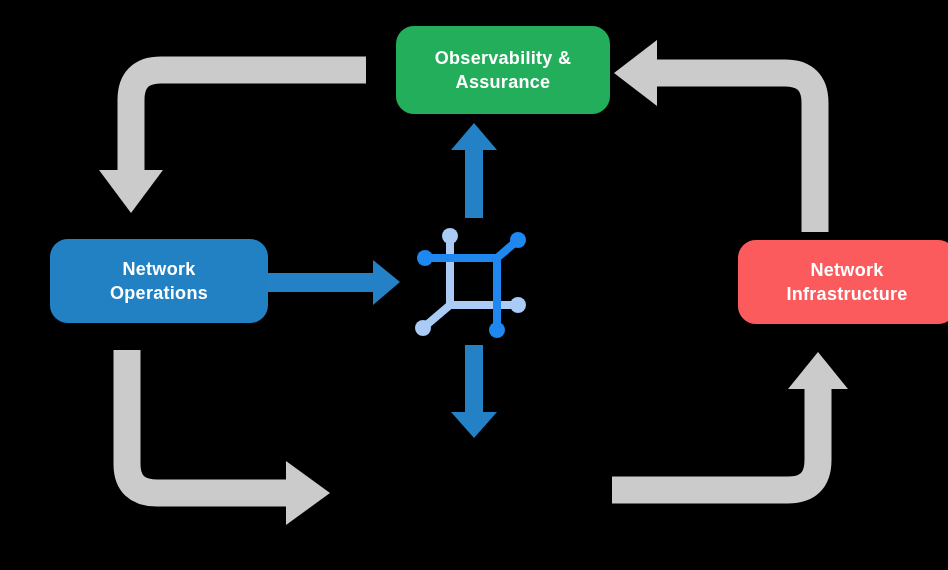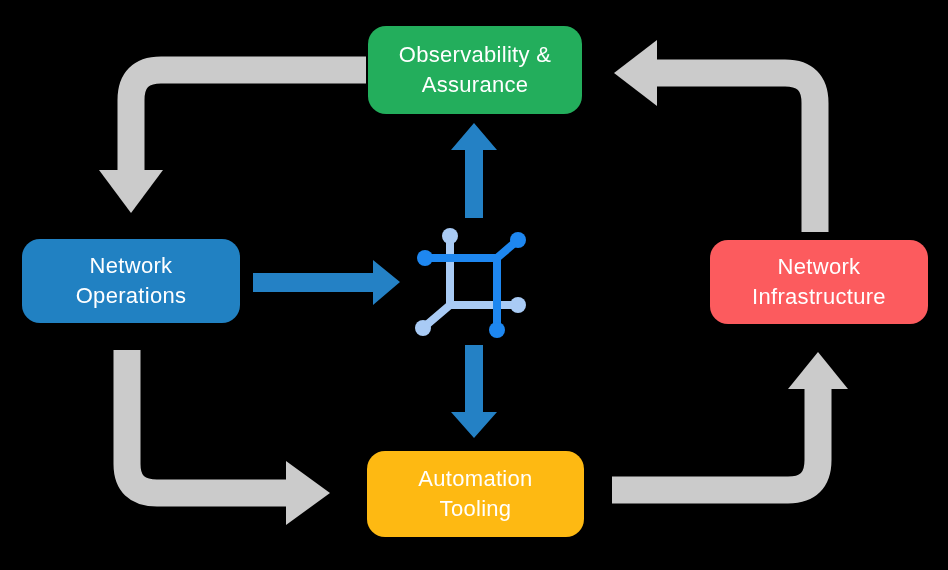--- a/index.html
+++ b/index.html
@@ -9,23 +9,24 @@
     background:#000000;
     overflow:hidden;
     font-family:"Liberation Sans","DejaVu Sans",sans-serif;
   }
   .arrows-layer{position:absolute;left:0;top:0;}
   .node{
     position:absolute;
     display:flex;align-items:center;justify-content:center;
     border-radius:18px;
     color:#ffffff;
-    font-size:22px;font-weight:400;letter-spacing:.3px;
+    font-size:18px;font-weight:700;letter-spacing:.3px;
     line-height:1.35;text-align:center;
     white-space:pre-line;
+    margin-left:28px;
   }
   .node-top{left:368px;top:26px;width:214px;height:88px;background:#23AE5C;}
   .node-left{left:22px;top:239px;width:218px;height:84px;background:#2181C2;}
   .node-right{left:710px;top:240px;width:218px;height:84px;background:#FC5B5E;}
   .node-bottom{left:367px;top:451px;width:217px;height:86px;background:#FEB912;}
   .gray-line{fill:none;stroke:#CBCBCB;stroke-width:27px;}
   .gray-head{fill:#CBCBCB;}
   .blue-shape{fill:#2481C5;}
   .icon-layer{position:absolute;left:410px;top:222px;}
   .ic-light{stroke:#A9CBF5;fill:none;stroke-width:8px;stroke-linecap:round;}
@@ -94,18 +95,14 @@
   <div class="node node-left">
     <span>Network
 Operations</span>
   </div>
 
   <div class="node node-right">
     <span>Network
 Infrastructure</span>
   </div>
 
-  <div class="node node-bottom">
-    <span>Automation
-Tooling</span>
-  </div>
 
 </div>
 
 </body></html>

